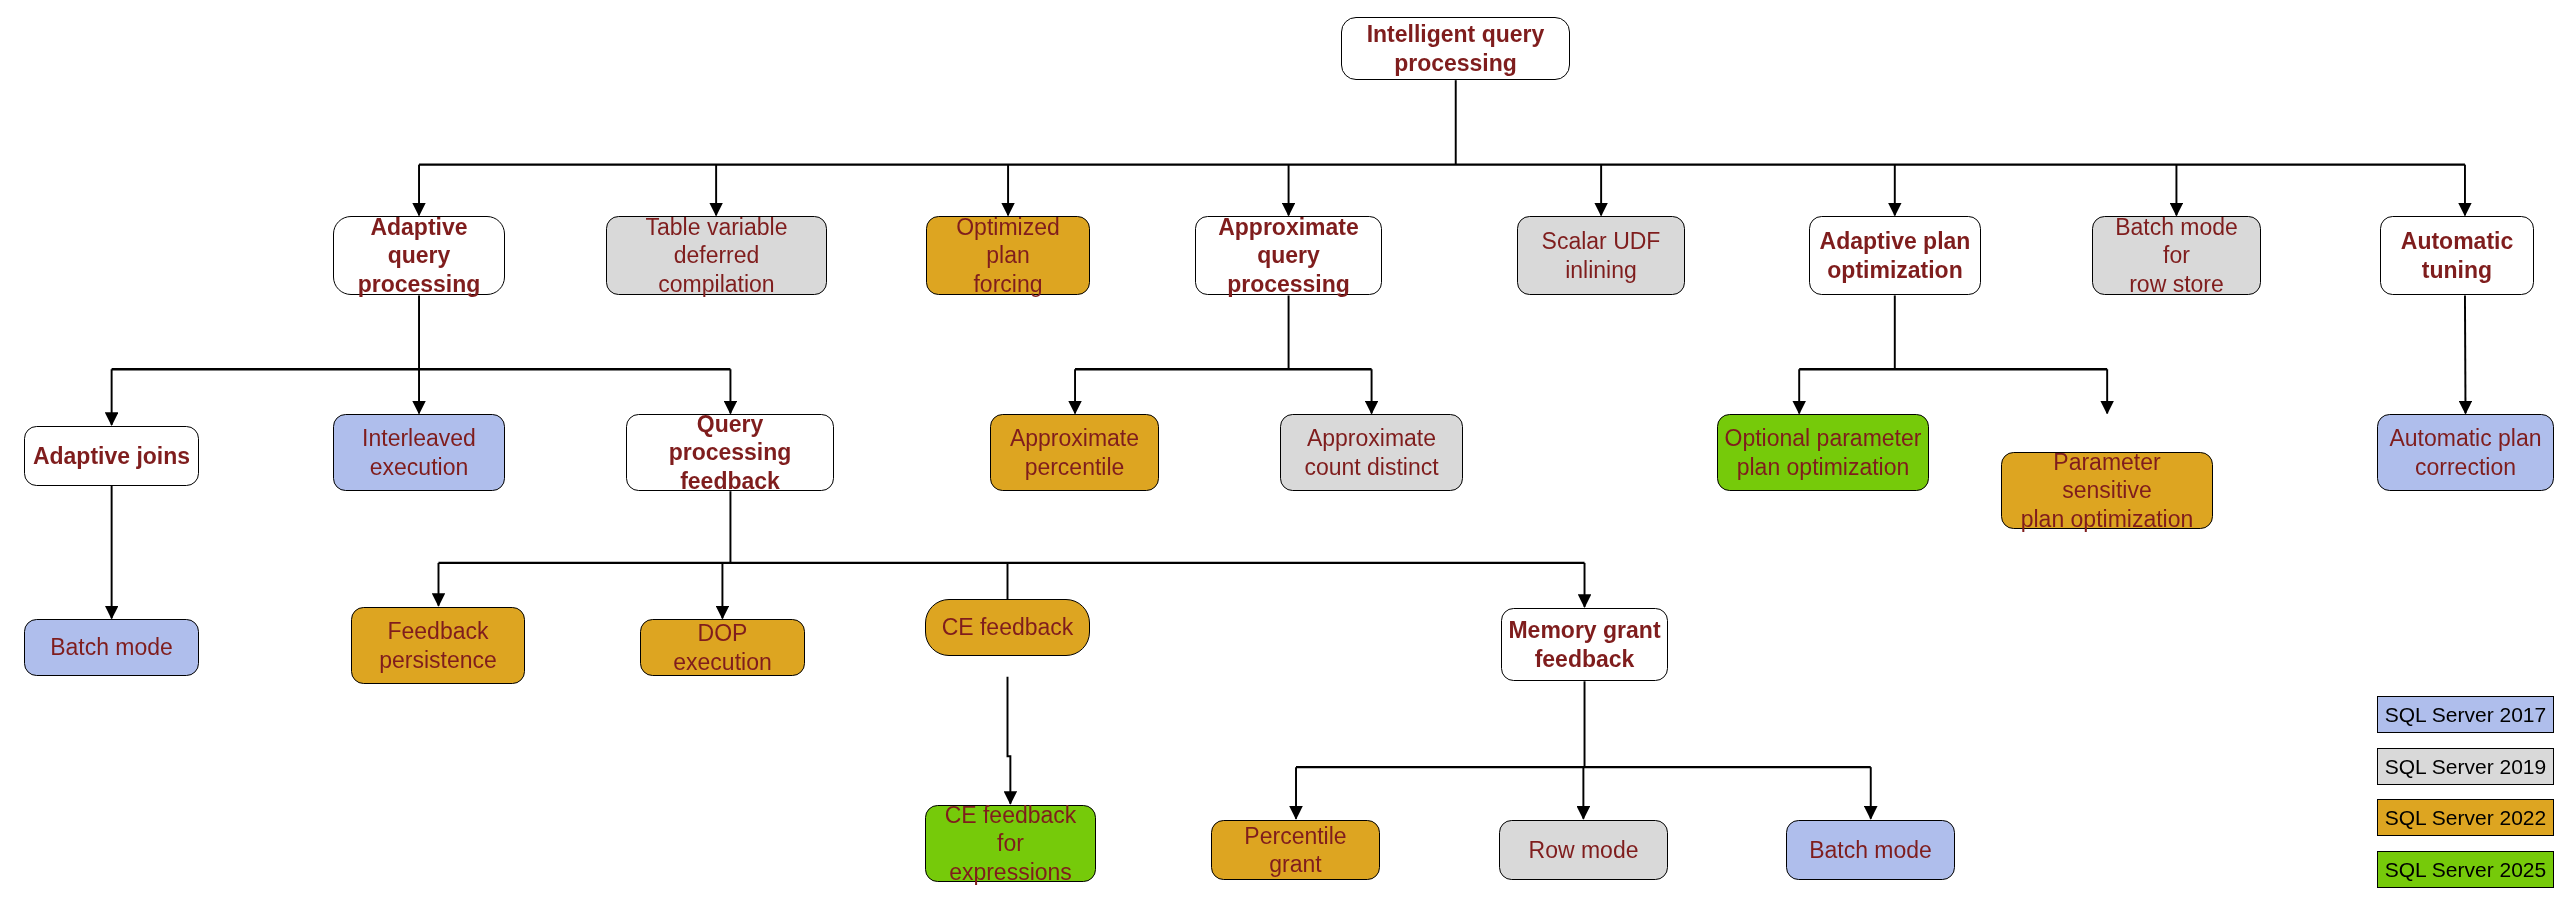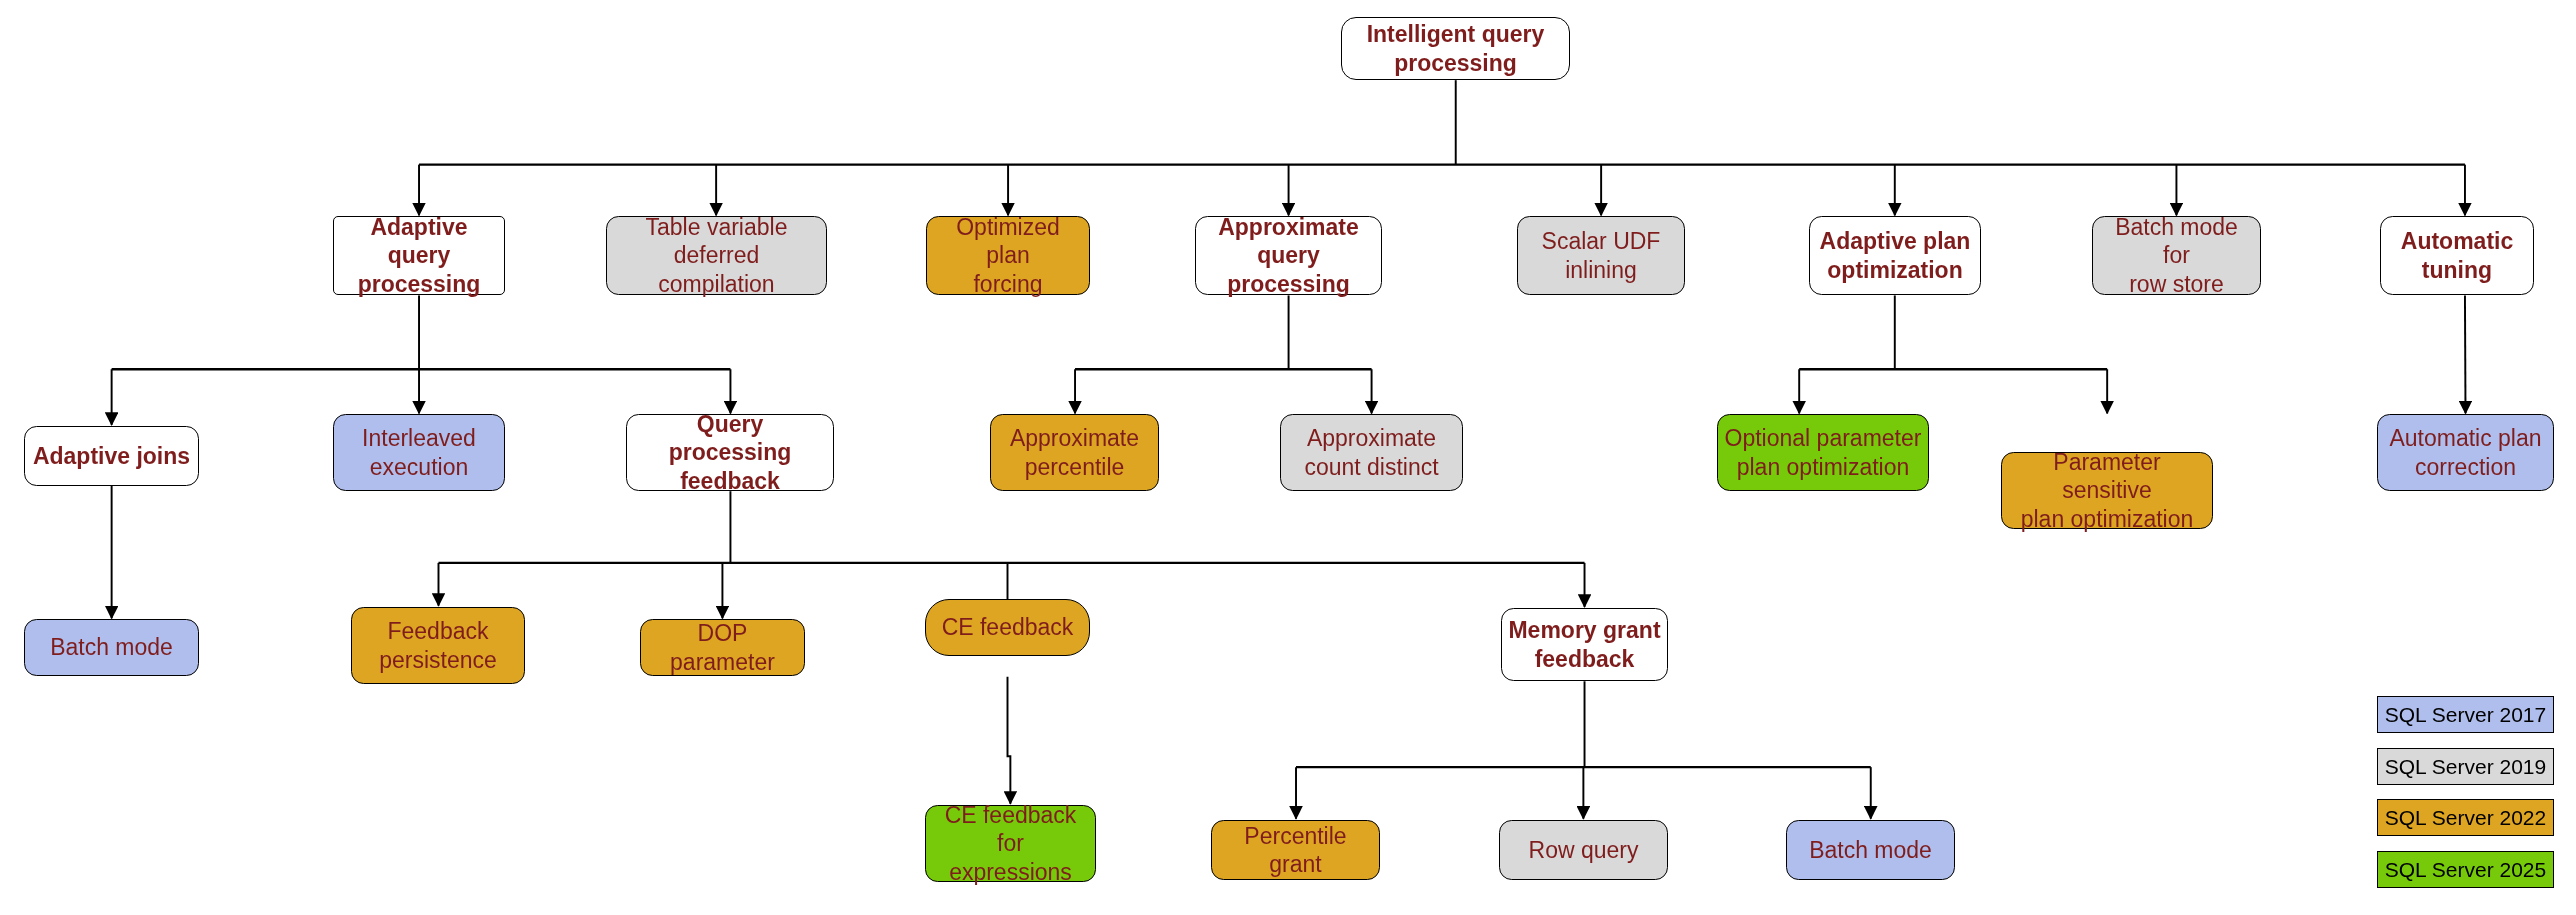--- a/index.html
+++ b/index.html
@@ -85,21 +85,21 @@
         <path d="M 2768 1190 L 2768 1340.04"></path>
         <path d="M 2264 1340.04 L 3268 1340.04" stroke-width="4.2"></path>
         <path d="M 2264 1340.04 L 2264 1430" marker-end="url(#arrow)"></path>
         <path d="M 2766 1340.04 L 2766 1430" marker-end="url(#arrow)"></path>
         <path d="M 3268 1340.04 L 3268 1430" marker-end="url(#arrow)"></path>
       </g>
   </svg>
   <div id="nodes">
       <div class="node bold" style="left: 1341px; top: 17px; width: 229px; height: 63px; background: rgb(255, 255, 255); border-radius: 15px;">Intelligent query
 processing</div>
-      <div class="node bold" style="left: 333px; top: 216px; width: 172px; height: 79px; background: rgb(255, 255, 255); border-radius: 5px;">Adaptive query
+      <div class="node bold" style="left: 333px; top: 216px; width: 172px; height: 79px; background: rgb(255, 255, 255); border-radius: 18px;">Adaptive query
 processing</div>
       <div class="node" style="left: 606px; top: 216px; width: 221px; height: 79px; background: rgb(217, 217, 217); border-radius: 12.6px;">Table variable
 deferred compilation</div>
       <div class="node" style="left: 926px; top: 216px; width: 164px; height: 79px; background: rgb(221, 165, 33); border-radius: 12.6px;">Optimized plan
 forcing</div>
       <div class="node bold" style="left: 1195px; top: 216px; width: 187px; height: 79px; background: rgb(255, 255, 255); border-radius: 12.6px;">Approximate
 query processing</div>
       <div class="node" style="left: 1517px; top: 216px; width: 168px; height: 79px; background: rgb(217, 217, 217); border-radius: 12.6px;">Scalar UDF
 inlining</div>
       <div class="node bold" style="left: 1809px; top: 216px; width: 172px; height: 79px; background: rgb(255, 255, 255); border-radius: 12.6px;">Adaptive plan
@@ -119,28 +119,28 @@
 count distinct</div>
       <div class="node" style="left: 1693px; top: 414px; width: 212px; height: 77px; background: rgb(118, 202, 10); border-radius: 12.6px; margin-left: 24px;">Optional parameter
 plan optimization</div>
       <div class="node" style="left: 2001px; top: 414px; width: 212px; height: 77px; background: rgb(221, 165, 33); border-radius: 12.6px; margin-top: 38px;">Parameter sensitive
 plan optimization</div>
       <div class="node" style="left: 2377px; top: 414px; width: 177px; height: 77px; background: rgb(175, 190, 236); border-radius: 12.6px;">Automatic plan
 correction</div>
       <div class="node" style="left: 24px; top: 619px; width: 175px; height: 57px; background: rgb(175, 190, 236); border-radius: 12.6px;">Batch mode</div>
       <div class="node" style="left: 351px; top: 607px; width: 174px; height: 77px; background: rgb(221, 165, 33); border-radius: 12.6px;">Feedback
 persistence</div>
-      <div class="node" style="left: 640px; top: 619px; width: 165px; height: 57px; background: rgb(221, 165, 33); border-radius: 12.6px;">DOP parameter</div>
+      <div class="node" style="left: 640px; top: 619px; width: 165px; height: 57px; background: rgb(221, 165, 33); border-radius: 12.6px;">DOP execution</div>
       <div class="node" style="left: 925px; top: 599px; width: 165px; height: 57px; background: rgb(221, 165, 33); border-radius: 24px;">CE feedback</div>
       <div class="node bold" style="left: 1501px; top: 608px; width: 167px; height: 73px; background: rgb(255, 255, 255); border-radius: 12.6px;">Memory grant
 feedback</div>
       <div class="node" style="left: 925px; top: 805px; width: 171px; height: 77px; background: rgb(118, 202, 10); border-radius: 12.6px;">CE feedback for
 expressions</div>
       <div class="node" style="left: 1211px; top: 820px; width: 169px; height: 60px; background: rgb(221, 165, 33); border-radius: 12.6px;">Percentile grant</div>
-      <div class="node" style="left: 1499px; top: 820px; width: 169px; height: 60px; background: rgb(217, 217, 217); border-radius: 12.6px;">Row query</div>
+      <div class="node" style="left: 1499px; top: 820px; width: 169px; height: 60px; background: rgb(217, 217, 217); border-radius: 12.6px;">Row mode</div>
       <div class="node" style="left: 1786px; top: 820px; width: 169px; height: 60px; background: rgb(175, 190, 236); border-radius: 12.6px;">Batch mode</div>
     </div>
   <div id="legend">
       <div class="legend-chip" style="left: 2377px; top: 696px; width: 177px; height: 37px; background: rgb(175, 190, 236);">SQL Server 2017</div>
       <div class="legend-chip" style="left: 2377px; top: 748px; width: 177px; height: 37px; background: rgb(217, 217, 217);">SQL Server 2019</div>
       <div class="legend-chip" style="left: 2377px; top: 799px; width: 177px; height: 37px; background: rgb(221, 165, 33);">SQL Server 2022</div>
       <div class="legend-chip" style="left: 2377px; top: 851px; width: 177px; height: 37px; background: rgb(118, 202, 10);">SQL Server 2025</div>
     </div>
 </div>
 

